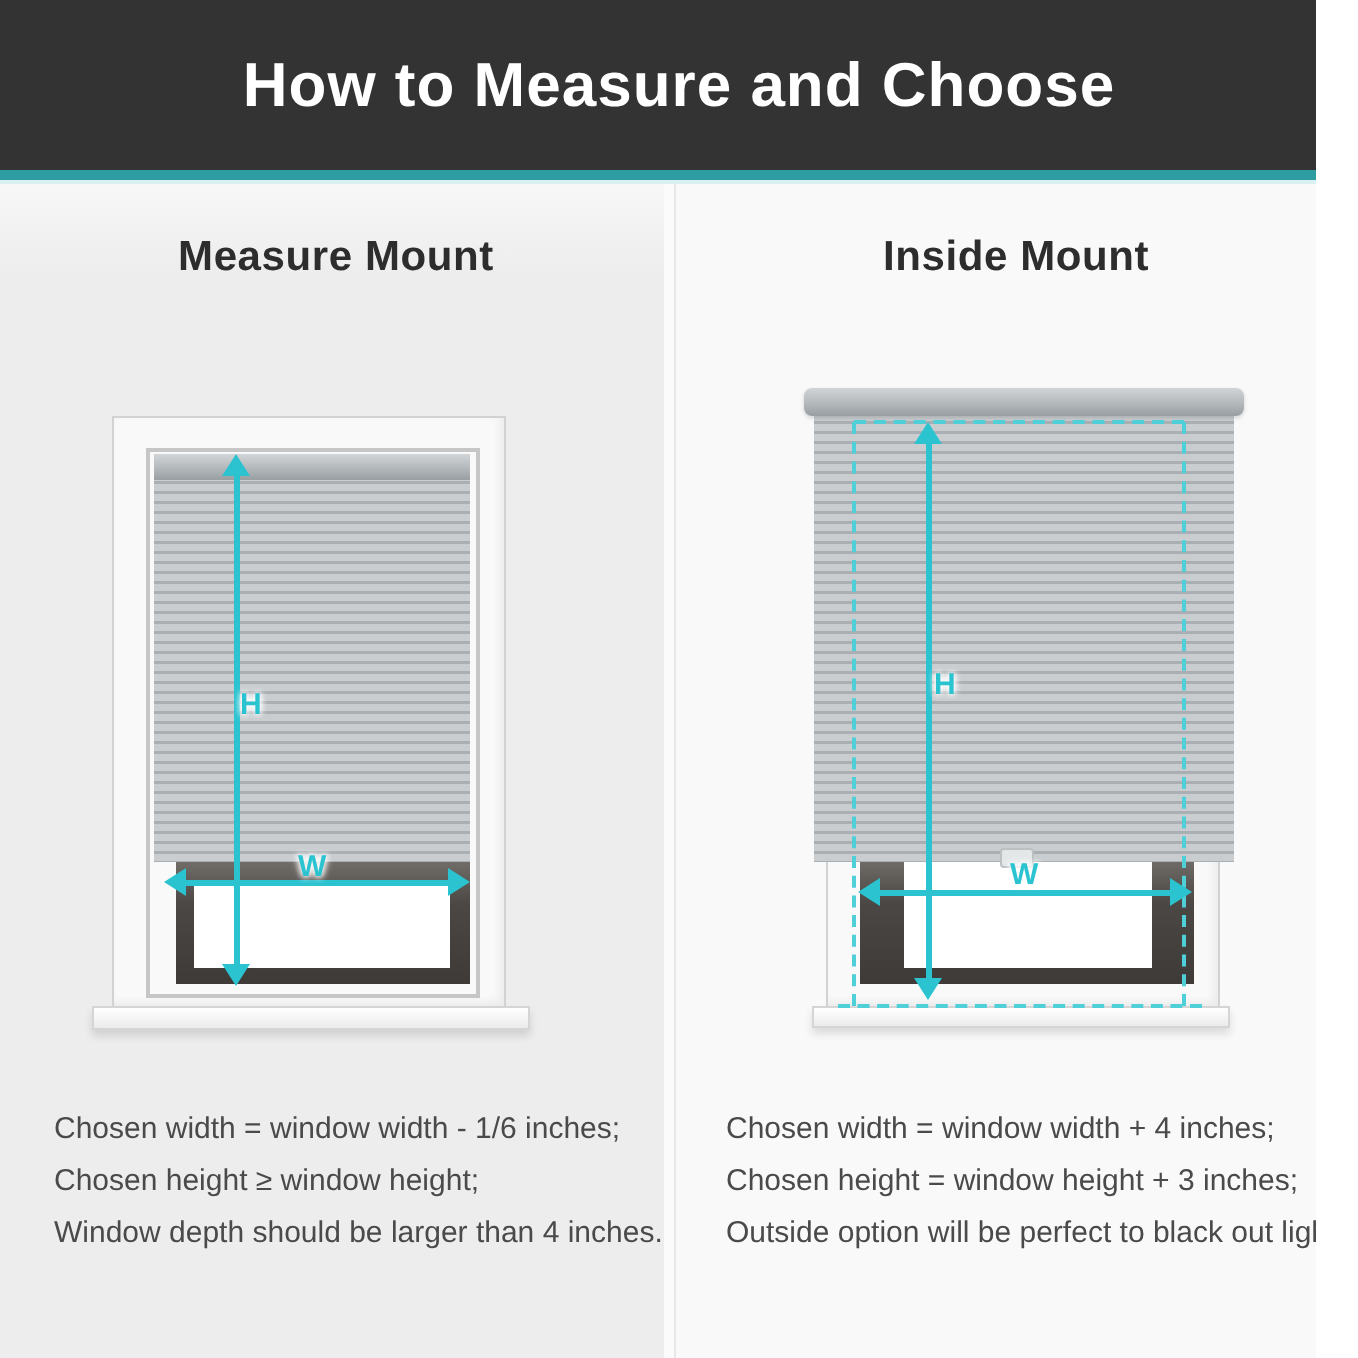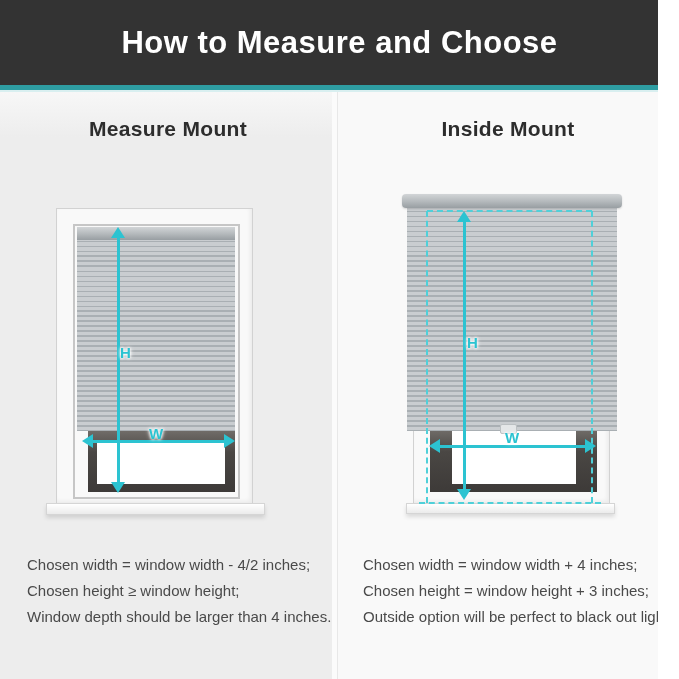--- a/index.html
+++ b/index.html
@@ -122,21 +122,21 @@
     <div class="abs ah ah-down" style="left:457px;top:489px;"></div>
     <div class="abs dim-label" style="left:467px;top:335px;">H</div>
 
     <div class="abs aline" style="left:438px;top:445px;width:149px;height:3px;"></div>
     <div class="abs ah ah-left" style="left:429px;top:439px;"></div>
     <div class="abs ah ah-right" style="left:585px;top:439px;"></div>
     <div class="abs dim-label" style="left:505px;top:430px;">W</div>
   </div>
 
   <div class="notes left">
-    <div>Chosen width = window width - 4/2 inches;</div>
+    <div>Chosen width = window width - 1/6 inches;</div>
     <div>Chosen height ≥ window height;</div>
     <div>Window depth should be larger than 4 inches.</div>
   </div>
   <div class="notes right">
     <div>Chosen width = window width + 4 inches;</div>
     <div>Chosen height = window height + 3 inches;</div>
     <div>Outside option will be perfect to black out light totally</div>
   </div>
 
 </div>

